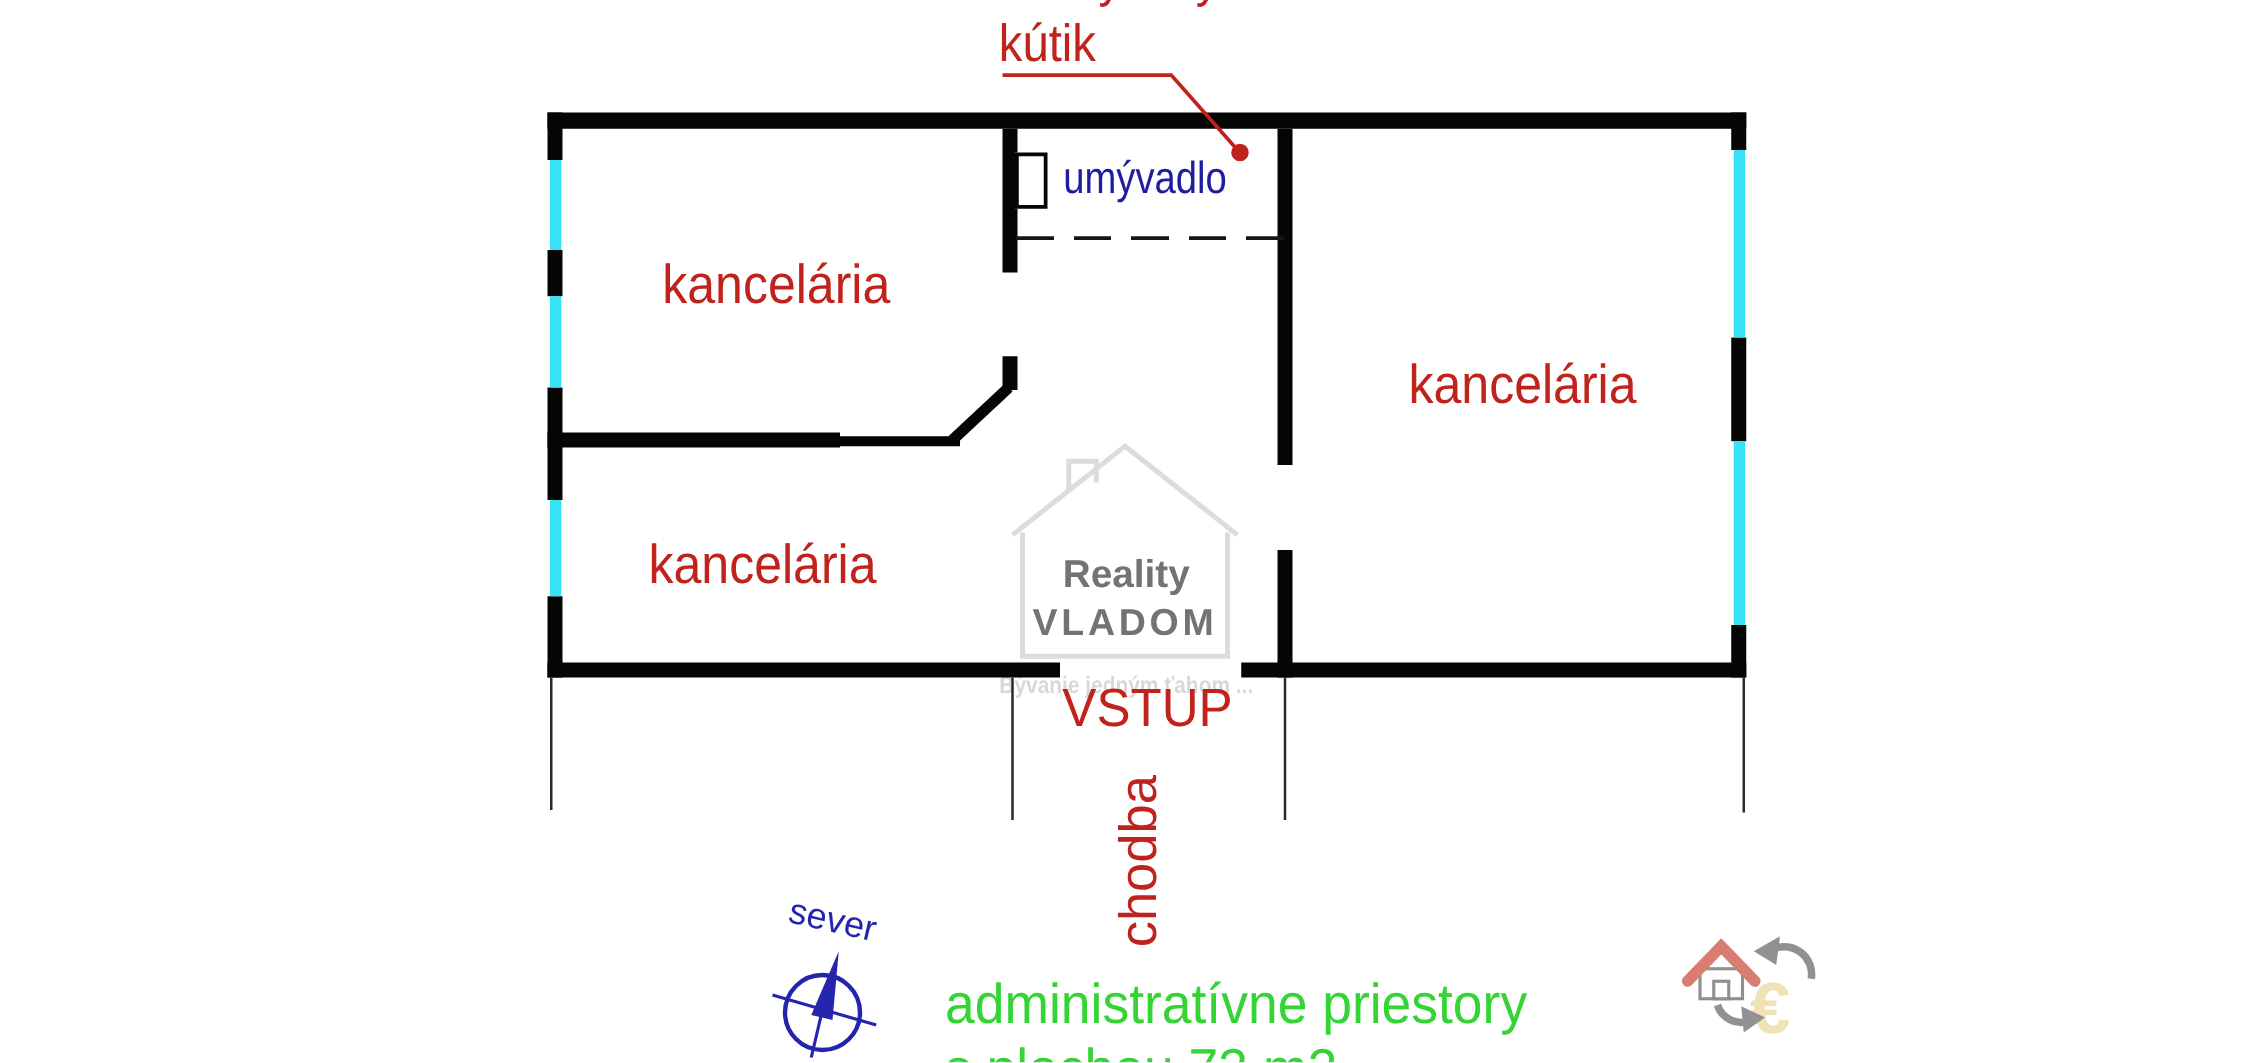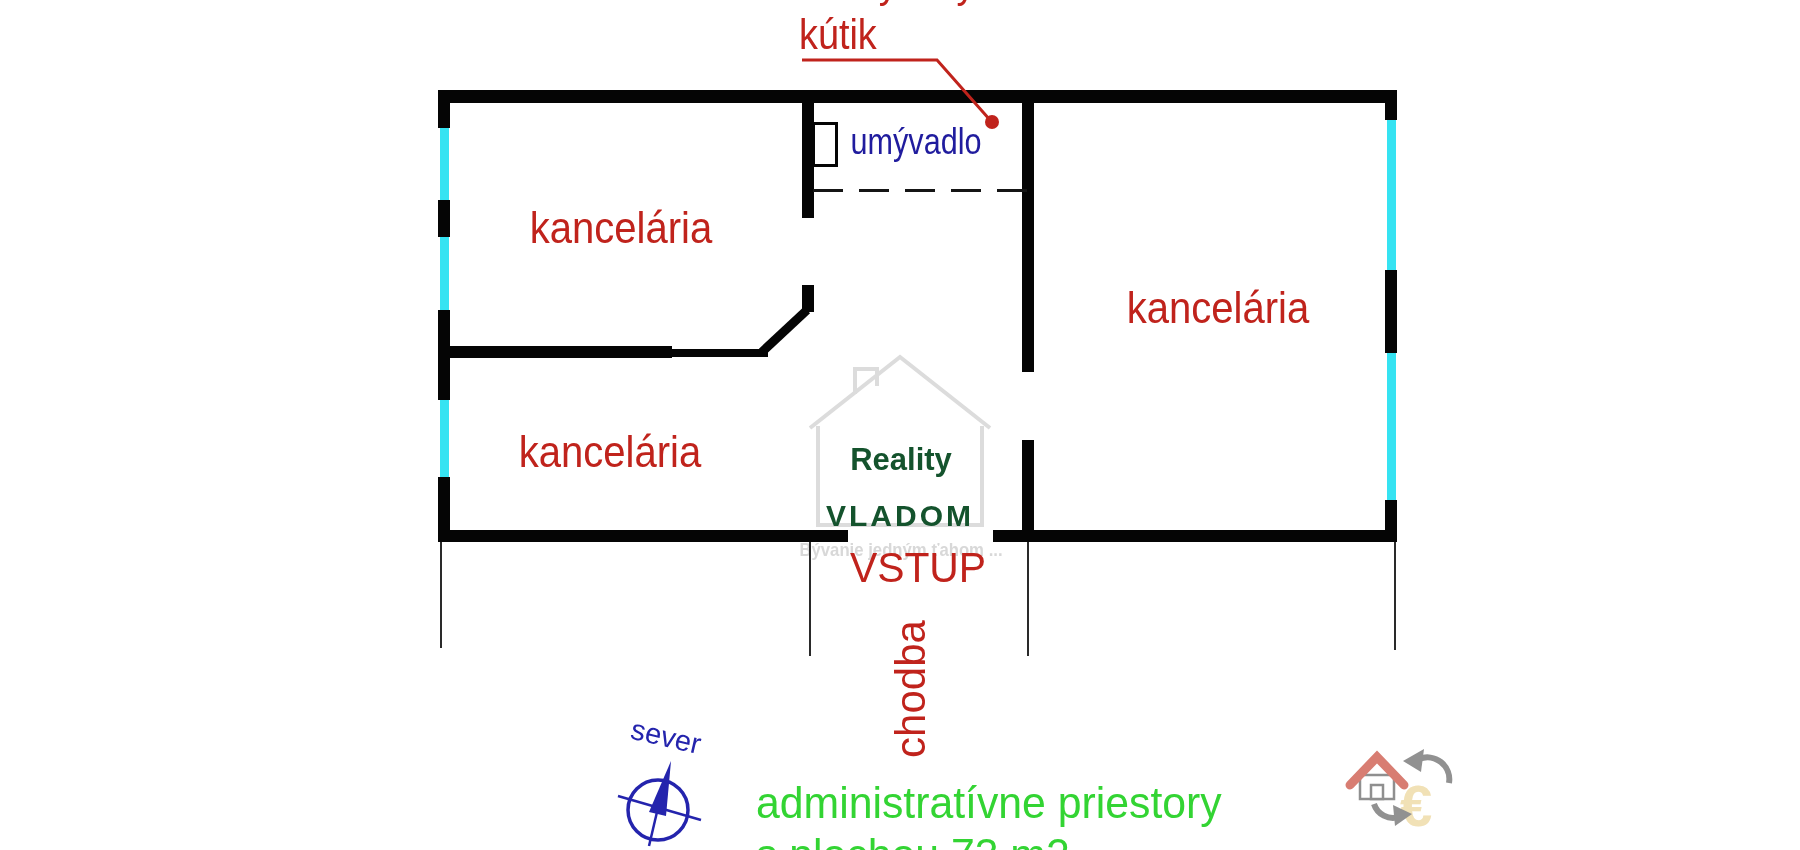--- a/index.html
+++ b/index.html
@@ -13,38 +13,38 @@
         background:repeating-linear-gradient(90deg,#151515 0 30px,transparent 30px 46px);}
   .lbl{position:absolute;white-space:nowrap;line-height:1;}
   .red{color:#c0231c;}
   .room{font-size:44px;transform:translate(-50%,-50%) scaleX(0.91);}
   .kitch{font-size:42px;transform-origin:0 0;transform:scaleX(0.9);}
   .sinklbl{font-size:36px;color:#201c9e;transform:translate(-50%,-50%) scaleX(0.85);}
   .vstup{font-size:43px;transform:translate(-50%,-50%) scaleX(0.95);}
   .chodba{font-size:42px;transform:translate(-50%,-50%) rotate(-90deg);}
   .sever{font-size:29px;color:#2424ad;transform:translate(-50%,-50%) rotate(13deg);}
   .green{font-size:45px;color:#33d433;transform-origin:0 0;transform:scaleX(0.95);}
-  .wm{color:#14532d;font-weight:bold;}
+  .wm{color:#737373;font-weight:bold;}
   .wm1{font-size:31px;transform:translate(-50%,-50%);}
   .wm2{font-size:30px;letter-spacing:3px;transform:translate(-50%,-50%);}
   .wmtag{font-size:19px;color:#d8d8d8;font-weight:bold;transform:translate(-50%,-50%) scaleX(0.88);}
   svg{position:absolute;left:0;top:0;pointer-events:none;}
 </style>
 </head>
 <body>
 
 <div class="stage">
 
   <svg width="1800" height="850" viewBox="0 0 1800 850">
     <polyline points="810,428 900,357 990,428" fill="none" stroke="#dcdcdc" stroke-width="4"></polyline>
     <polyline points="855,394 855,369 877,369 877,386" fill="none" stroke="#dcdcdc" stroke-width="4"></polyline>
     <polyline points="818,426 818,525 982,525 982,426" fill="none" stroke="#dcdcdc" stroke-width="4"></polyline>
   </svg>
   <div class="lbl wm wm1" style="left:901px;top:459px;">Reality</div>
-  <div class="lbl wm wm2" style="left:900px;top:516px;text-align:center;">VLADOM</div>
+  <div class="lbl wm wm2" style="left:900px;top:499px;text-align:center;">VLADOM</div>
   <div class="lbl wmtag" style="left:901px;top:549px;">Bývanie jedným ťahom ...</div>
 
   <div class="wall" style="left:438px;top:90px;width:959px;height:13px;"></div>
   <div class="wall" style="left:438px;top:530px;width:410px;height:12px;"></div>
   <div class="wall" style="left:993px;top:530px;width:404px;height:12px;"></div>
   <div class="wall" style="left:438px;top:90px;width:12px;height:38px;"></div>
   <div class="wall" style="left:438px;top:200px;width:12px;height:37px;"></div>
   <div class="wall" style="left:438px;top:310px;width:12px;height:90px;"></div>
   <div class="wall" style="left:438px;top:477px;width:12px;height:65px;"></div>
   <div class="wall" style="left:1385px;top:90px;width:12px;height:30px;"></div>

